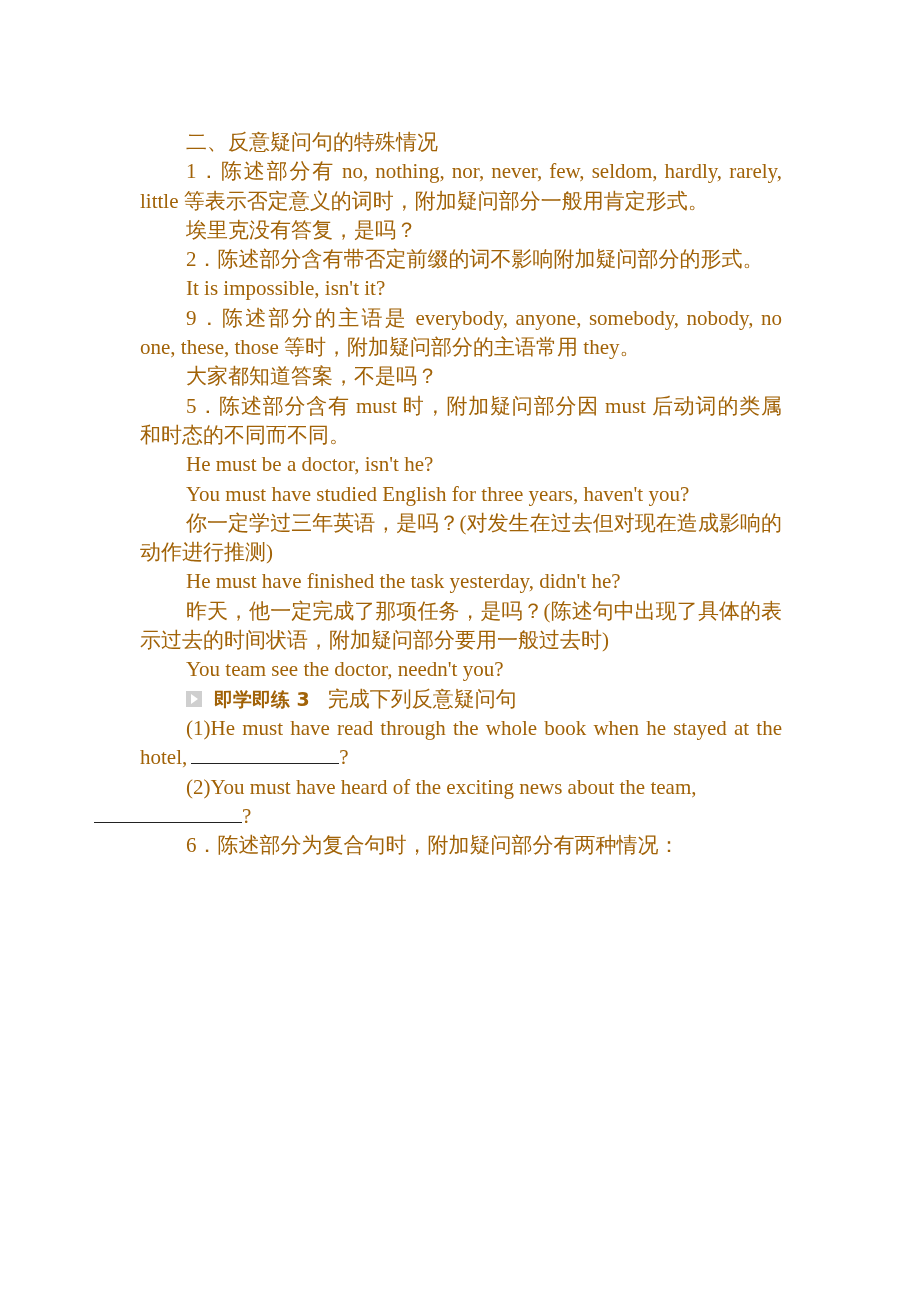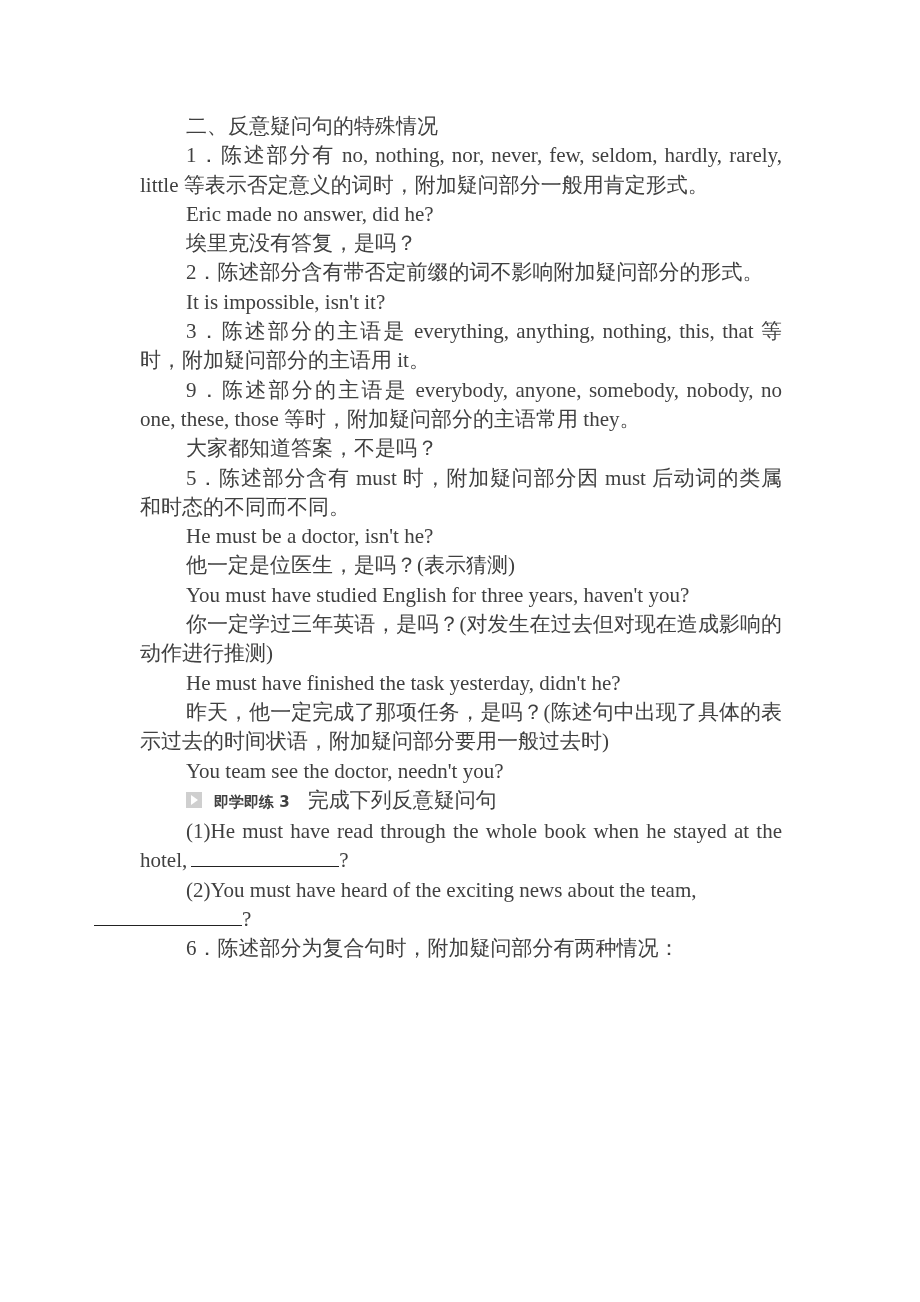--- a/index.html
+++ b/index.html
@@ -1,28 +1,28 @@
 <!DOCTYPE html>
 <html><head>
 <meta charset="utf-8">
 <style>
   html, body { margin: 0; padding: 0; background: #ffffff; }
   body { width: 920px; height: 1302px; position: relative; overflow: hidden; }
   .page {
     position: absolute;
     left: 140px;
-    top: 112px;
+    top: 128px;
     width: 642px;
     font-family: "Liberation Serif", "DejaVu Serif", serif;
     font-size: 21px;
     line-height: 29.3px;
-    color: #404040;
+    color: #a16207;
   }
   .p { margin: 0; text-indent: 46px; text-align: justify; }
-  .heading-exercise { font-weight: bold; font-family: "DejaVu Sans", "Liberation Sans", sans-serif; font-size: 15px; }
+  .heading-exercise { font-weight: bold; font-family: "DejaVu Sans", "Liberation Sans", sans-serif; font-size: 19px; }
   .tri-icon {
     display: inline-block;
     width: 16px; height: 16px;
     background: #cfcfcf;
     position: relative;
     vertical-align: -1px;
     margin-right: 12px;
   }
   .tri-icon::after {
     content: "";
@@ -42,34 +42,31 @@
   .blank.b2 { width: 148px; }
   .gap { display: inline-block; width: 18px; }
 </style>
 </head>
 <body>
 
 <div class="page">
   <p class="p">二、反意疑问句的特殊情况</p>
 
   <p class="p">1．陈述部分有 no, nothing, nor, never, few, seldom, hardly, rarely, little 等表示否定意义的词时，附加疑问部分一般用肯定形式。</p>
-  <p class="p">Eric made no answer, did he?</p>
   <p class="p">埃里克没有答复，是吗？</p>
 
   <p class="p">2．陈述部分含有带否定前缀的词不影响附加疑问部分的形式。</p>
   <p class="p">It is impossible, isn't it?</p>
 
-  <p class="p">3．陈述部分的主语是 everything, anything, nothing, this, that 等时，附加疑问部分的主语用 it。</p>
 
   <p class="p">9．陈述部分的主语是 everybody, anyone, somebody, nobody, no one, these, those 等时，附加疑问部分的主语常用 they。</p>
   <p class="p">大家都知道答案，不是吗？</p>
 
   <p class="p">5．陈述部分含有 must 时，附加疑问部分因 must 后动词的类属和时态的不同而不同。</p>
   <p class="p">He must be a doctor, isn't he?</p>
-  <p class="p">他一定是位医生，是吗？(表示猜测)</p>
   <p class="p">You must have studied English for three years, haven't you?</p>
   <p class="p">你一定学过三年英语，是吗？(对发生在过去但对现在造成影响的动作进行推测)</p>
   <p class="p">He must have finished the task yesterday, didn't he?</p>
   <p class="p">昨天，他一定完成了那项任务，是吗？(陈述句中出现了具体的表示过去的时间状语，附加疑问部分要用一般过去时)</p>
   <p class="p">You team see the doctor, needn't you?</p>
 
   <p class="p">
     <span class="tri-icon"></span><span class="heading-exercise">即学即练 3</span><span class="gap"></span><span>完成下列反意疑问句</span>
   </p>
 

